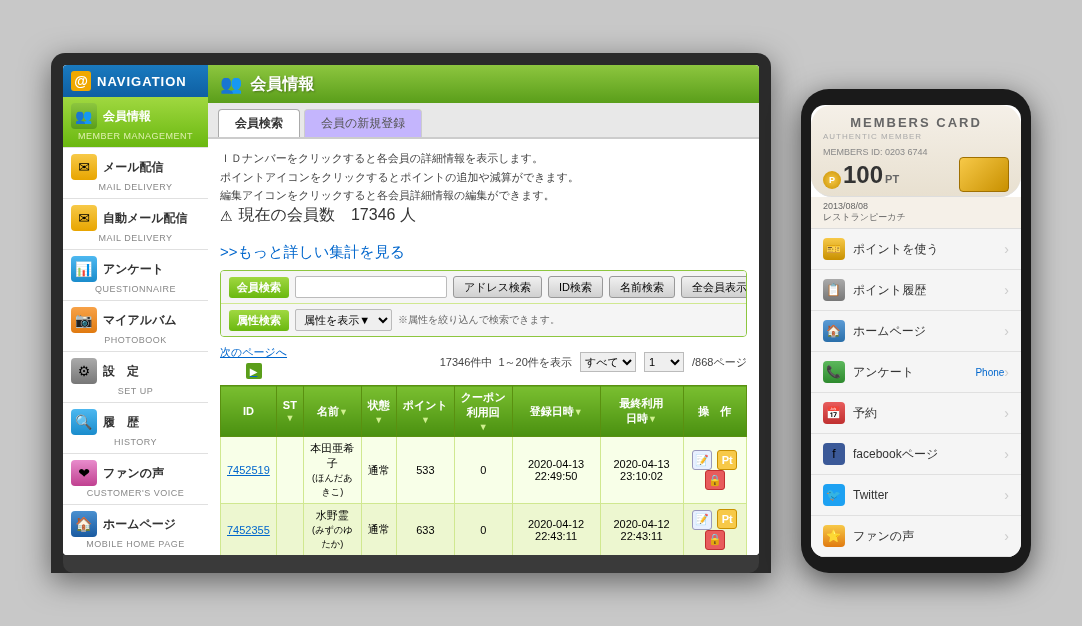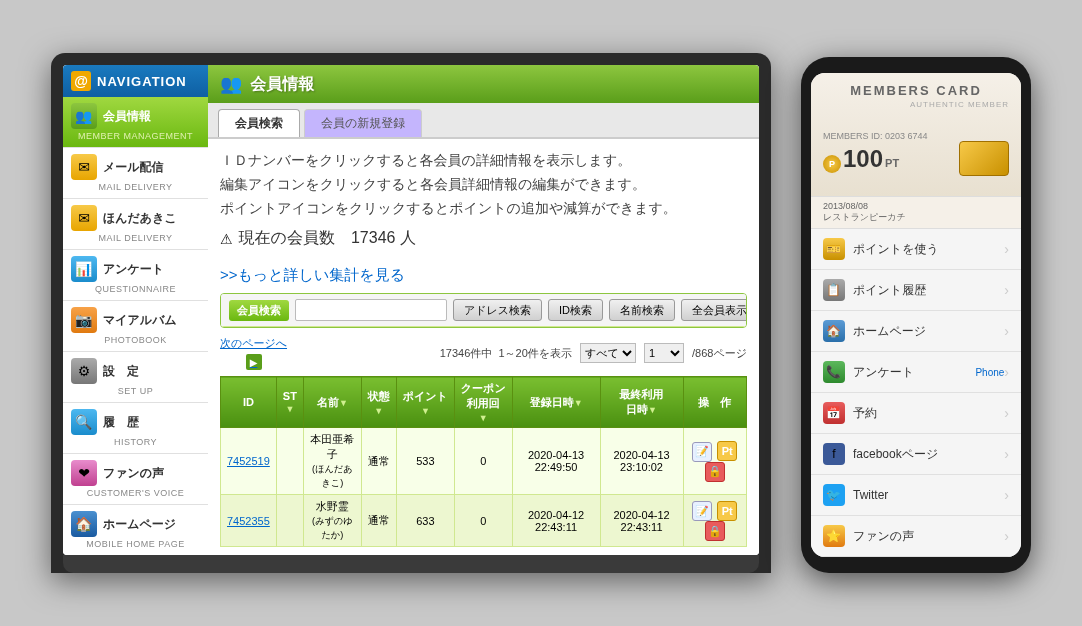--- a/index.html
+++ b/index.html
@@ -169,24 +169,23 @@
       background: #c4b5fd;
       color: #555;
     }
     .content-area {
       padding: 10px 12px;
       background: #fff;
       flex: 1;
       overflow: hidden;
     }
     .description {
-      font-size: 14px;
+      font-size: 11px;
       color: #444;
       line-height: 1.7;
-      margin-bottom: 8px;
     }
     .member-count {
       display: flex;
       align-items: center;
       gap: 6px;
       margin-bottom: 4px;
     }
     .member-count-icon { font-size: 14px; }
     .member-count-text { font-size: 16px; color: #333; }
     .member-count-link { font-size: 15px; color: #0066cc; cursor: pointer; margin-top: 17px; }
@@ -335,37 +334,38 @@
       box-shadow: 0 8px 30px rgba(0,0,0,0.6);
       flex-shrink: 0;
     }
     .phone-screen {
       background: #fff;
       border-radius: 14px;
       overflow: hidden;
     }
     .phone-header {
       background: linear-gradient(to bottom, #f5f0e8, #e8e0d0);
-      padding: 10px 12px 20px 12px;
+      padding: 10px 12px 4px 12px;
       border-bottom: 1px solid #ddd;
+      border-radius: 21px;
     }
     .members-card-title {
       font-size: 13px;
       font-weight: bold;
       color: #666;
       letter-spacing: 2px;
       text-align: center;
       margin-bottom: 2px;
     }
     .members-card-sub {
       font-size: 8px;
       color: #aaa;
-      text-align: right;
+      text-align: left;
       letter-spacing: 1px;
-      margin-bottom: 22px;
+      margin-bottom: 6px;
     }
     .members-id-row {
       font-size: 9px;
       color: #888;
     }
     .points-row {
       display: flex;
       align-items: center;
       justify-content: space-between;
     }
@@ -478,21 +478,21 @@
         <div class="sidebar-item">
           <div class="sidebar-item-main">
             <div class="sidebar-item-icon icon-yellow">✉</div>
             <span class="sidebar-item-label">メール配信</span>
           </div>
           <div class="sidebar-item-sub">MAIL DELIVERY</div>
         </div>
         <div class="sidebar-item">
           <div class="sidebar-item-main">
             <div class="sidebar-item-icon icon-yellow">✉</div>
-            <span class="sidebar-item-label">ほんだあきこ</span>
+            <span class="sidebar-item-label">自動メール配信</span>
           </div>
           <div class="sidebar-item-sub">MAIL DELIVERY</div>
         </div>
         <div class="sidebar-item">
           <div class="sidebar-item-main">
             <div class="sidebar-item-icon icon-blue">📊</div>
             <span class="sidebar-item-label">アンケート</span>
           </div>
           <div class="sidebar-item-sub">QUESTIONNAIRE</div>
         </div>
@@ -548,40 +548,47 @@
         </div>
 
         <div class="tabs-bar">
           <div class="tab active">会員検索</div>
           <div class="tab inactive">会員の新規登録</div>
         </div>
 
         <div class="content-area">
           <div class="description">
             <div>ＩＤナンバーをクリックすると各会員の詳細情報を表示します。</div>
+            <div>ポイントアイコンをクリックするとポイントの追加や減算ができます。</div>
             <div>編集アイコンをクリックすると各会員詳細情報の編集ができます。</div>
-            <div>ポイントアイコンをクリックするとポイントの追加や減算ができます。</div>
           </div>
 
           <div class="member-count">
             <span class="member-count-icon">⚠</span>
             <span class="member-count-text">
               現在の会員数　<span>17346</span>&nbsp;<span>人</span>
             </span>
           </div>
           <div class="member-count-link">&gt;&gt;もっと詳しい集計を見る</div>
 
           <div class="search-panel">
             <div class="search-row">
               <div class="search-label">会員検索</div>
               <input class="search-input-box" type="text" style="">
               <button class="search-btn">アドレス検索</button>
               <button class="search-btn">ID検索</button>
               <button class="search-btn">名前検索</button>
               <button class="search-btn">全会員表示</button>
+            </div>
+            <div class="search-row">
+              <div class="search-label">属性検索</div>
+              <select class="attr-select">
+                <option>属性を表示▼</option>
+              </select>
+              <span class="attr-hint">※属性を絞り込んで検索できます。</span>
             </div>
           </div>
 
           <div class="pagination-row">
             <span class="next-btn">
               <span>次のページへ</span>
               <span class="next-icon">▶</span>
             </span>
             <span class="pagination-info">
               <span>17346件中</span>&nbsp;

